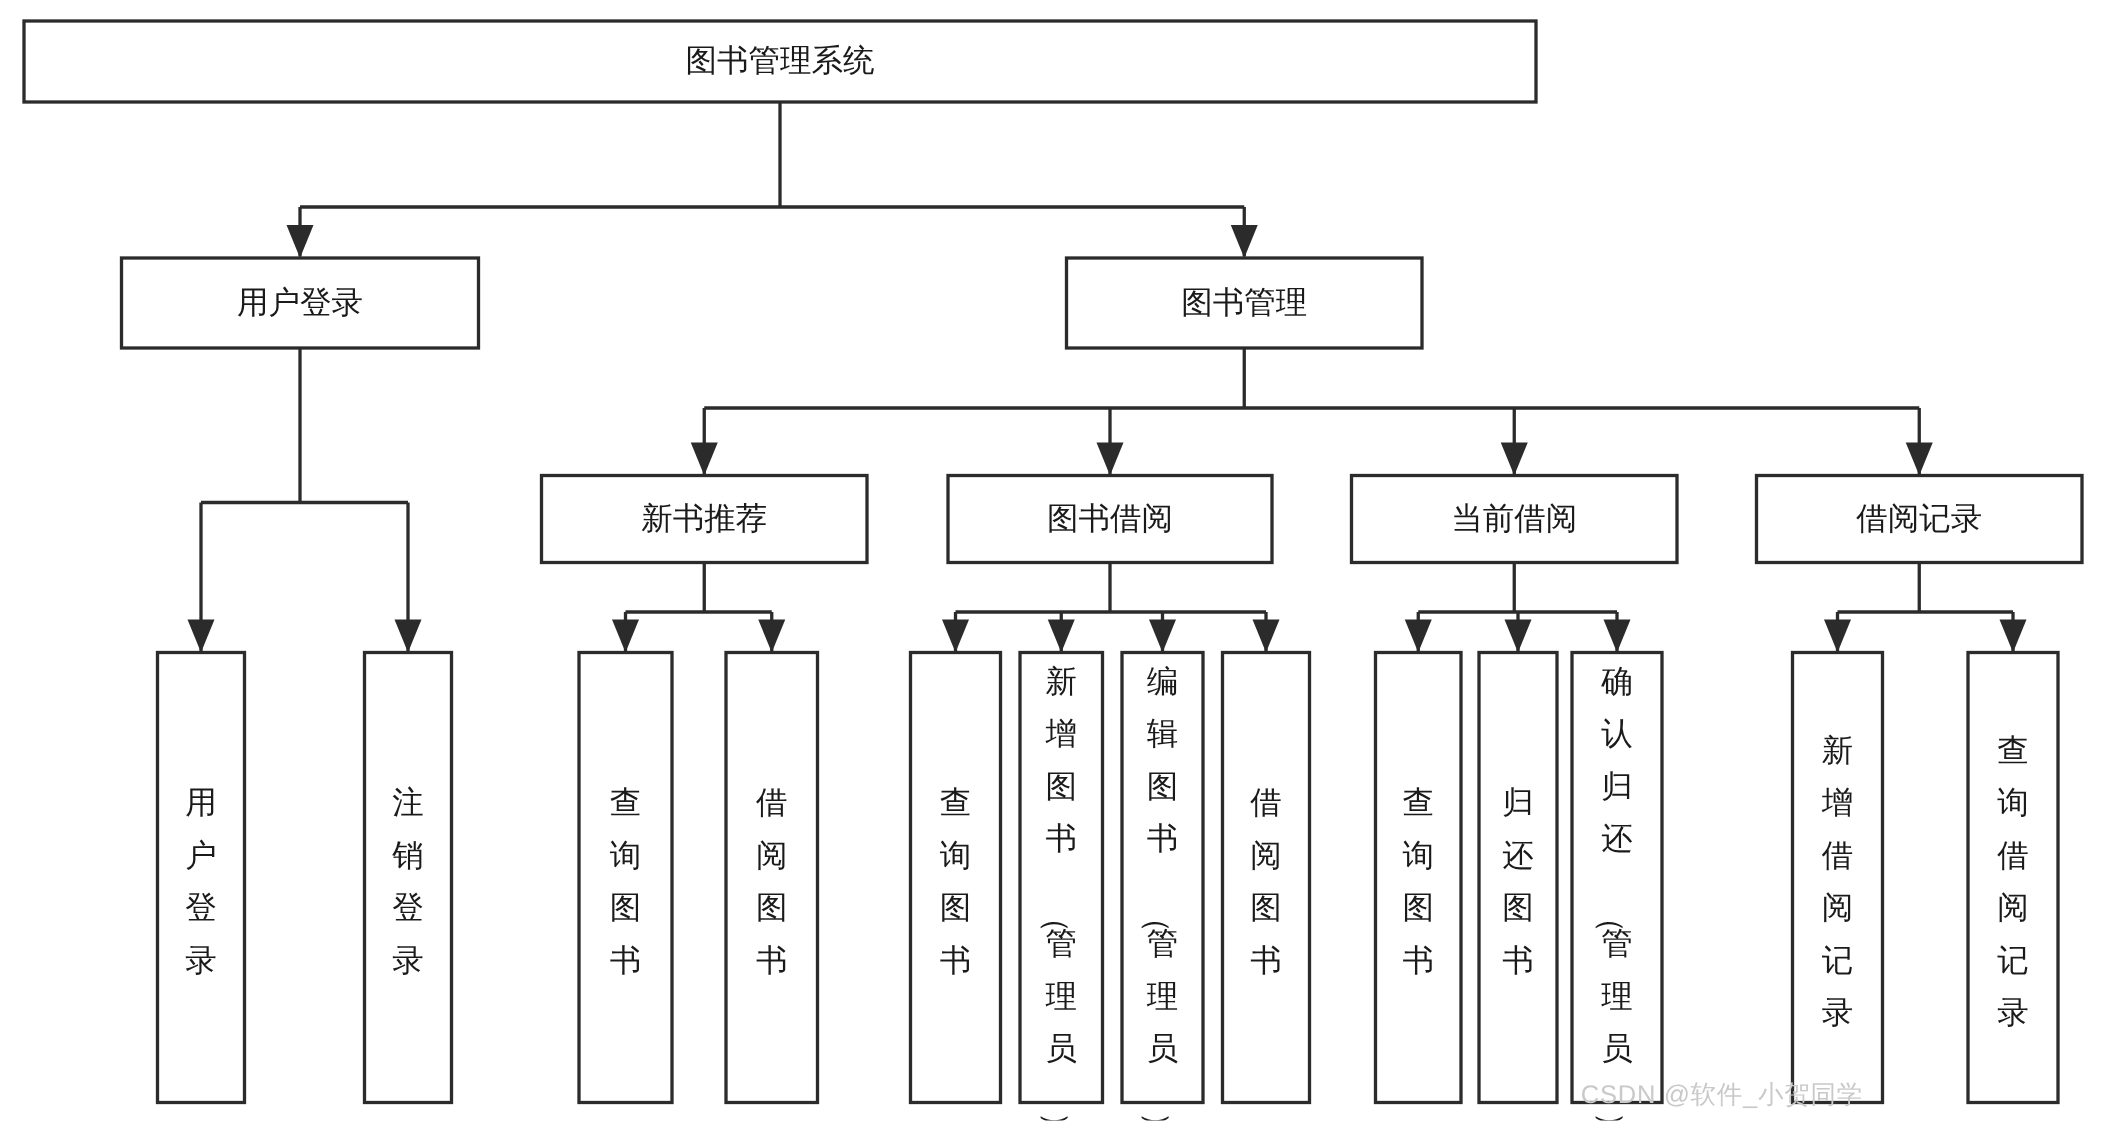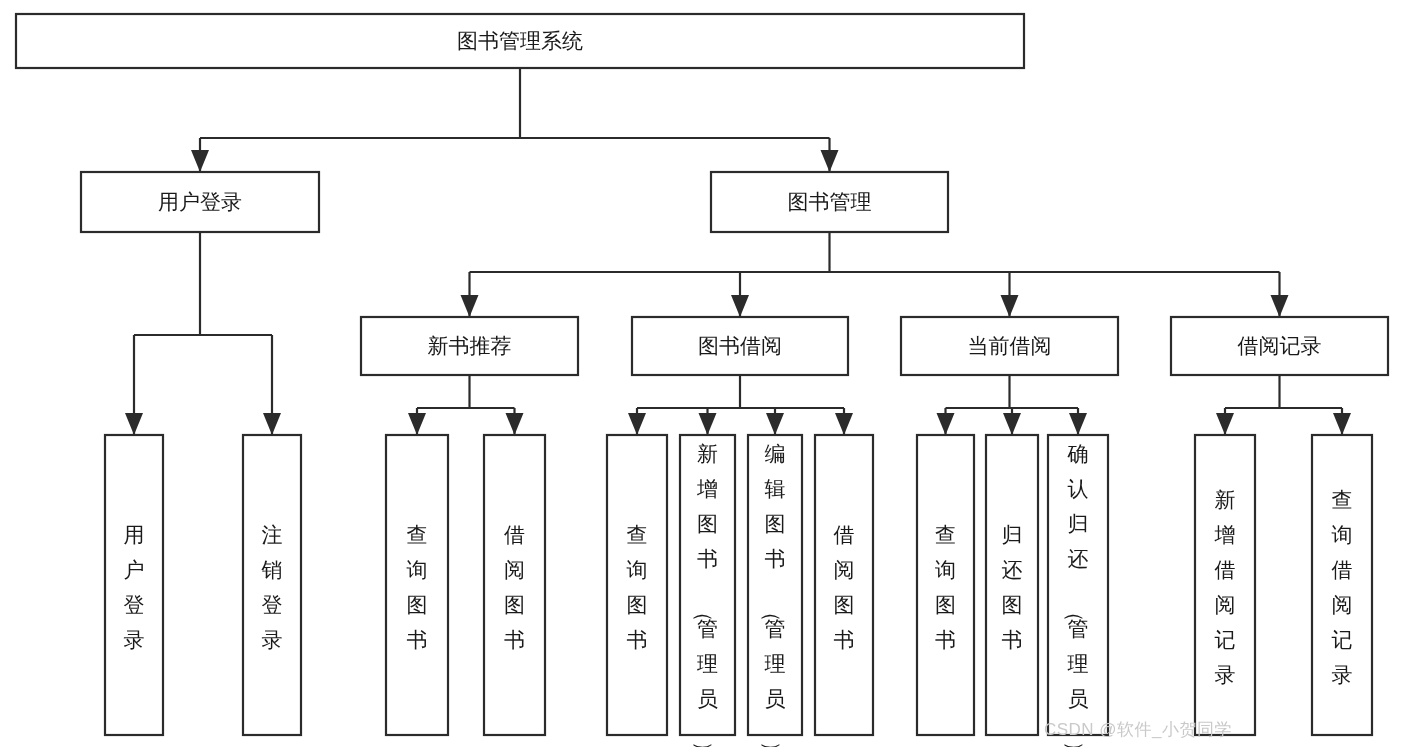--- a/index.html
+++ b/index.html
@@ -50,21 +50,21 @@
     dominant-baseline: middle;
   }
   .node-label-v {
     font-family: "Liberation Sans", "DejaVu Sans", sans-serif;
     font-size: 21px;
     fill: #1a1a1a;
     text-anchor: middle;
   }
   .watermark-text {
     position: absolute;
-    right: 10px;
+    right: 0;
     bottom: 6px;
     font-family: "Liberation Sans", "DejaVu Sans", sans-serif;
     font-size: 17px;
     color: #c9c9c9;
     letter-spacing: 0.5px;
     white-space: nowrap;
     user-select: none;
   }
 </style>
 </head>

